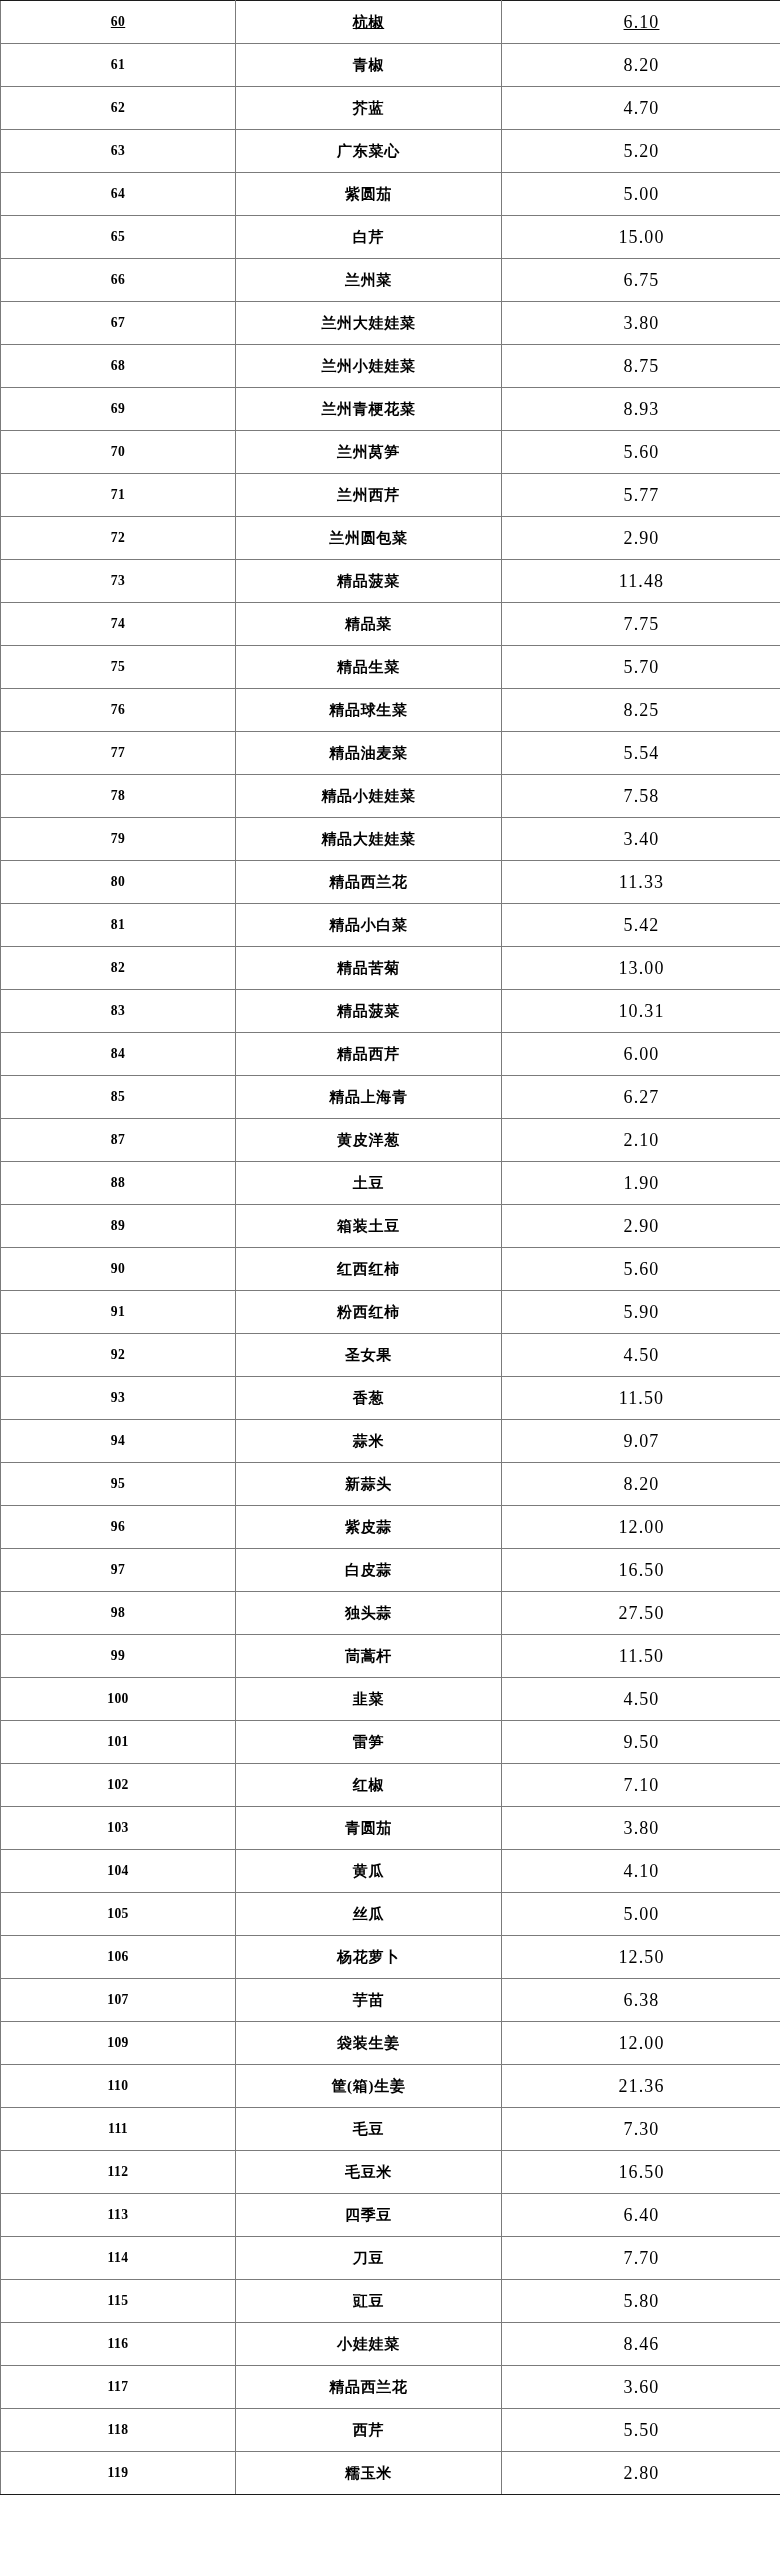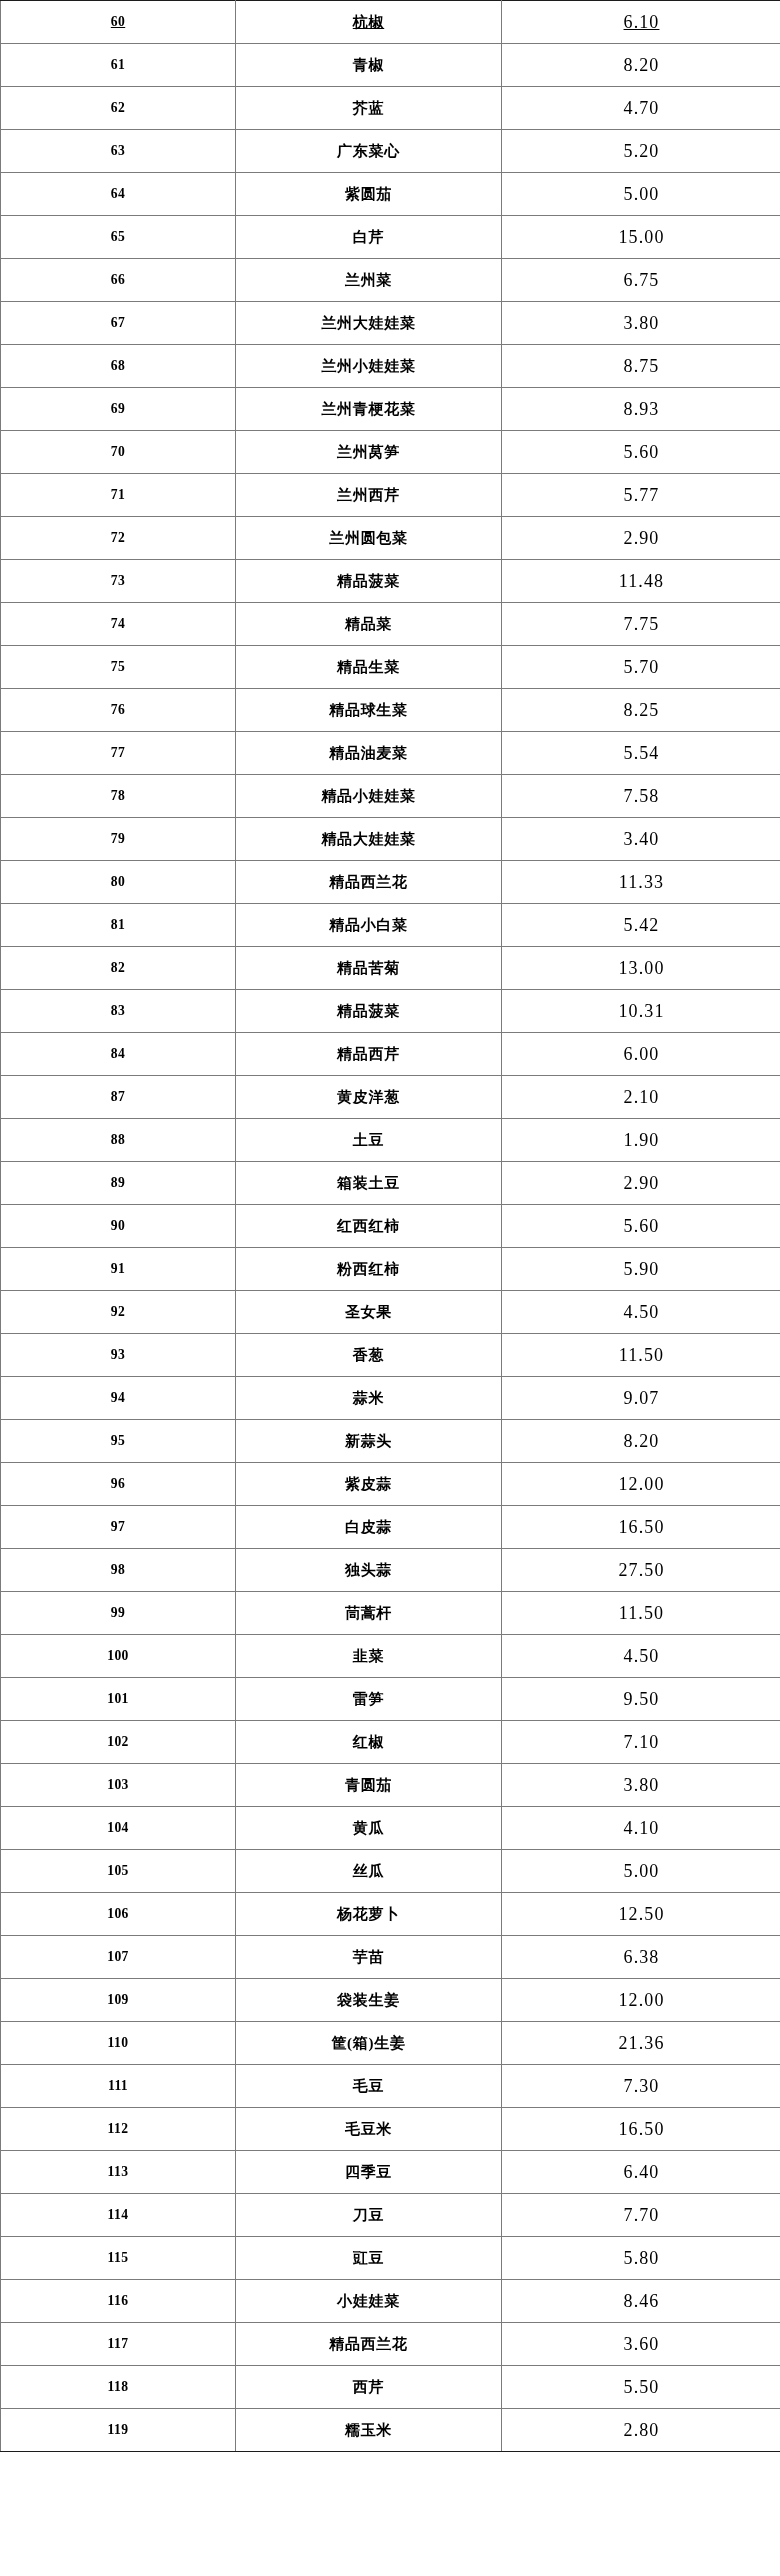--- a/index.html
+++ b/index.html
@@ -184,20 +184,25 @@
         <td class="cell-index">83</td>
         <td class="cell-name">精品菠菜</td>
         <td class="cell-price">10.31</td>
       </tr>
       <tr>
         <td class="cell-index">84</td>
         <td class="cell-name">精品西芹</td>
         <td class="cell-price">6.00</td>
       </tr>
       <tr>
+        <td class="cell-index">85</td>
+        <td class="cell-name">精品上海青</td>
+        <td class="cell-price">6.27</td>
+      </tr>
+      <tr>
         <td class="cell-index">87</td>
         <td class="cell-name">黄皮洋葱</td>
         <td class="cell-price">2.10</td>
       </tr>
       <tr>
         <td class="cell-index">88</td>
         <td class="cell-name">土豆</td>
         <td class="cell-price">1.90</td>
       </tr>
       <tr>

